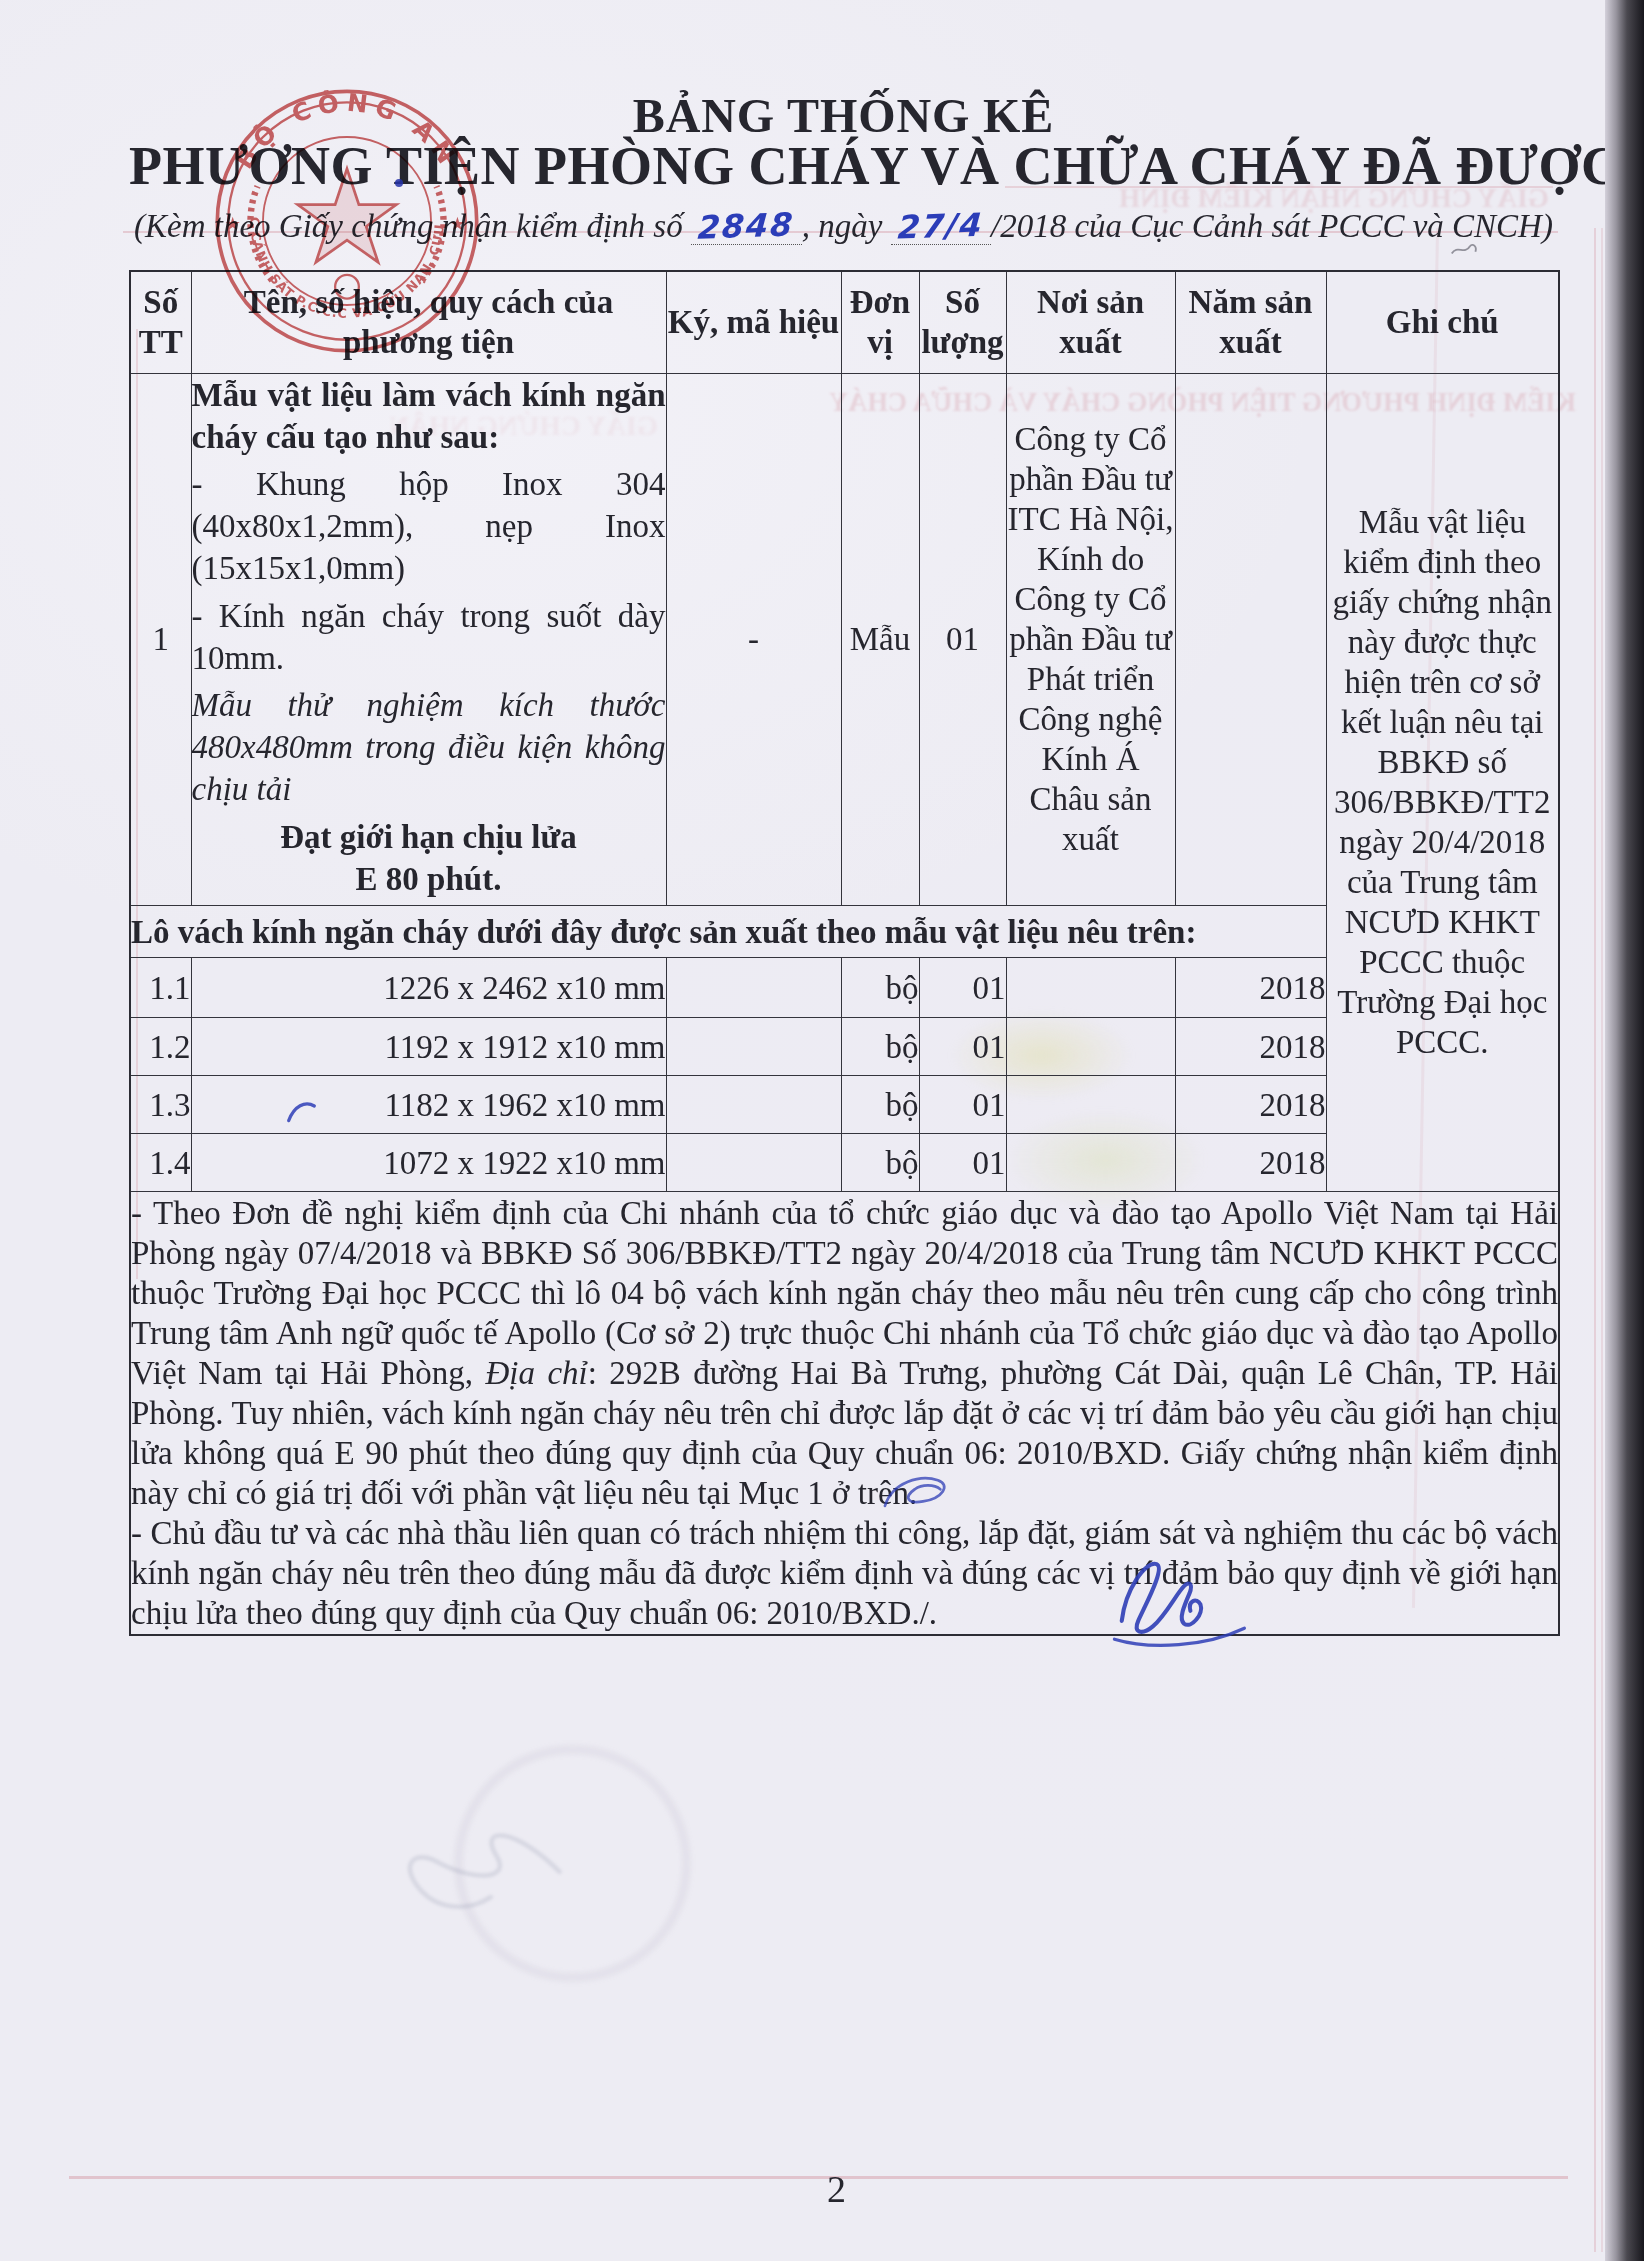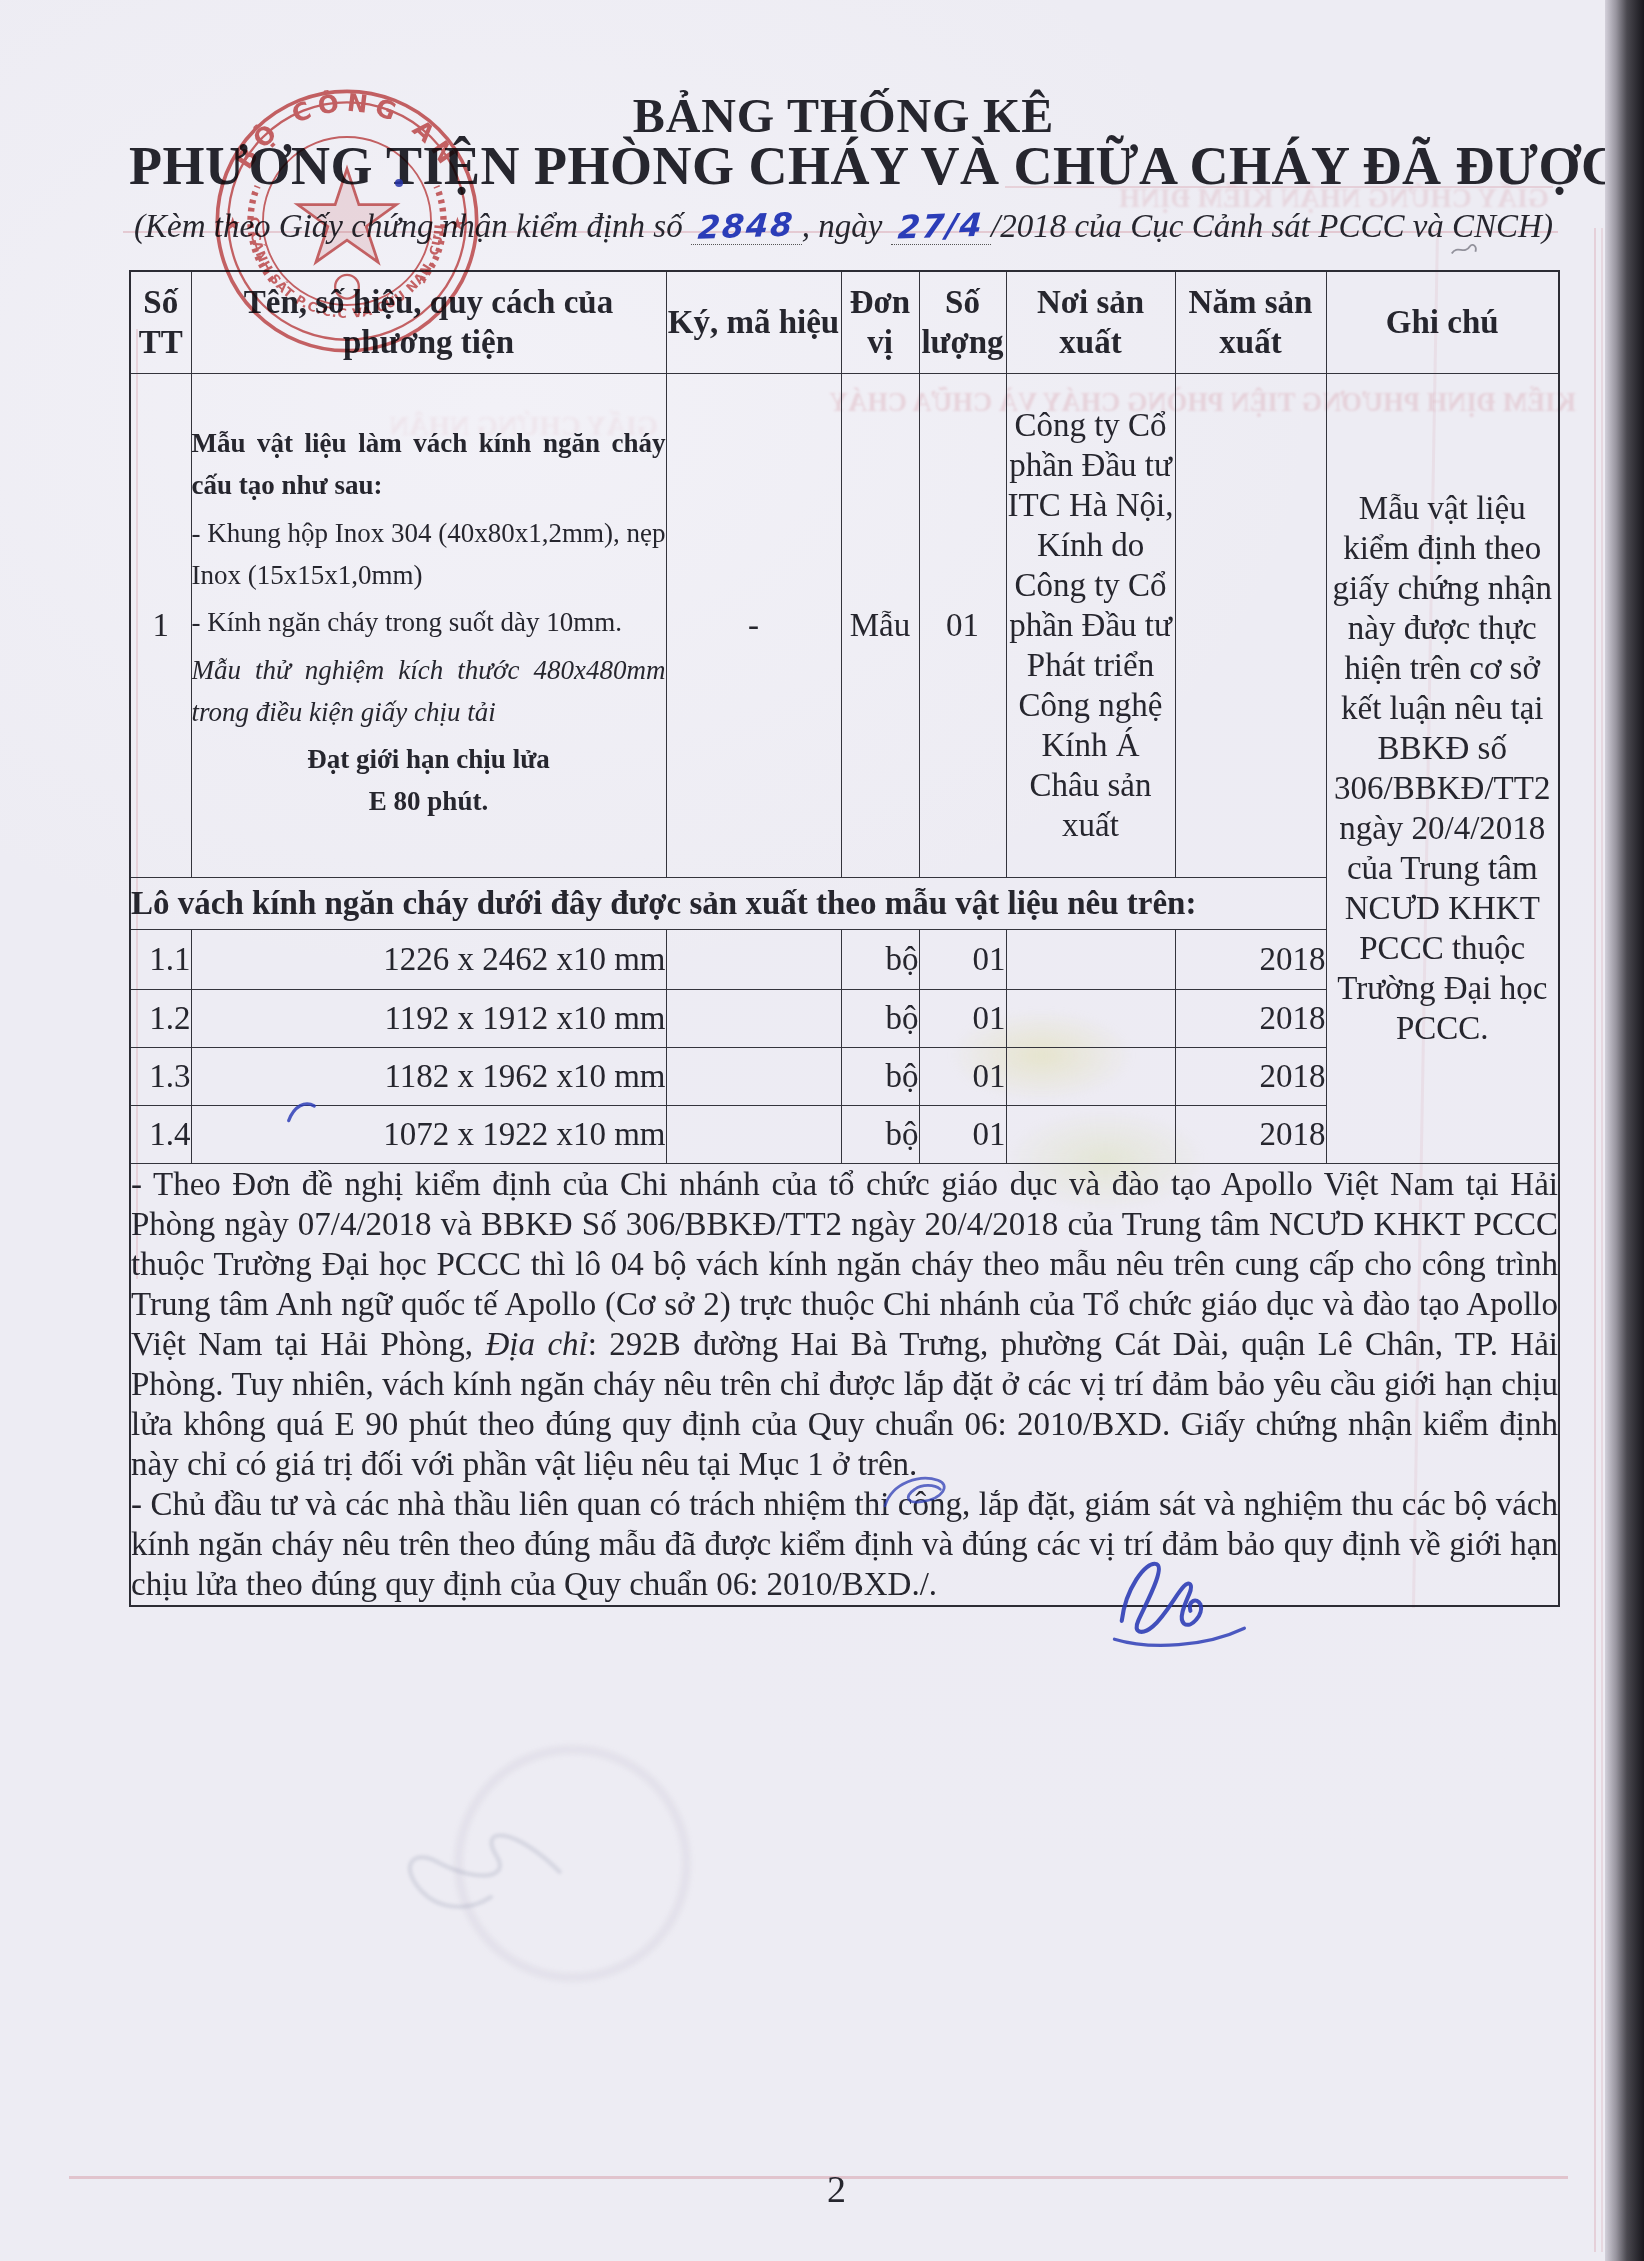--- a/index.html
+++ b/index.html
@@ -24,21 +24,21 @@
   .dotted { border-bottom:1.8px dotted #555; padding:0 7.3px; }
   
   table.doc { position:absolute; left:129px; top:270px; width:1429px;
     border-collapse:collapse; table-layout:fixed; }
   table.doc td, table.doc th { border:1.8px solid #34343c; padding:0; vertical-align:middle;
     font-size:33px; line-height:40px; overflow:hidden; }
   table.doc { border:2.7px solid #2c2c34;padding-left:10px; }
   th.hd { font-weight:bold; text-align:center; line-height:38px; padding:3.7px 1.8px; }
   td.top { vertical-align:top; text-align:center; padding-top:12.8px; }
   td.name-cell { vertical-align:top; padding:9.1px 11px 0 11px; }
-  .name-cell p { margin:0 0 5.5px 0; text-align:justify; line-height:42px; font-size:27px; }
+  .name-cell p { margin:0 0 5.5px 0; text-align:justify; line-height:42px; font-size:33px; }
   .p-bold { font-weight:bold; }
   .p-italic { font-style:italic; }
   .p-center { text-align:center !important; font-weight:bold; }
   td.producer { text-align:center; padding:11px 7.3px 7.3px 7.3px; font-size:31px; line-height:40px; }
   td.ghichu { text-align:center; padding:5.5px 9.1px; font-size:30px; line-height:38px;margin-top:48px; }
   td.lot { font-weight:bold; padding:1.8px 5.5px; font-size:33px; }
   td.c { text-align:right; }
   td.par-cell { vertical-align:top; padding:3.7px 12.8px 0 12.8px;font-family:Liberation Serif, serif; }
   .par-cell p { margin:0; text-align:justify; font-size:33px; line-height:40px; }
   
@@ -110,21 +110,21 @@
       <th class="hd">Nơi sản xuất</th>
       <th class="hd">Năm sản xuất</th>
       <th class="hd">Ghi chú</th>
     </tr>
     <tr style="height:504px">
       <td class="top">1</td>
       <td class="name-cell">
         <p class="p-bold">Mẫu vật liệu làm vách kính ngăn cháy cấu tạo như sau:</p>
         <p>- Khung hộp Inox 304 (40x80x1,2mm), nẹp Inox (15x15x1,0mm)</p>
         <p>- Kính ngăn cháy trong suốt dày 10mm.</p>
-        <p class="p-italic">Mẫu thử nghiệm kích thước 480x480mm trong điều kiện giấy chịu tải</p>
+        <p class="p-italic">Mẫu thử nghiệm kích thước 480x480mm trong điều kiện không chịu tải</p>
         <p class="p-center" style="margin-bottom:0">Đạt giới hạn chịu lửa</p>
         <p class="p-center">E 80 phút.</p>
       </td>
       <td class="top">-</td>
       <td class="top">Mẫu</td>
       <td class="top">01</td>
       <td class="producer">Công ty Cổ phần Đầu tư ITC Hà Nội, Kính do Công ty Cổ phần Đầu tư Phát triển Công nghệ Kính Á Châu sản xuất</td>
       <td></td>
       <td class="ghichu" rowspan="6">Mẫu vật liệu kiểm định theo giấy chứng nhận này được thực hiện trên cơ sở kết luận nêu tại BBKĐ số 306/BBKĐ/TT2 ngày 20/4/2018 của Trung tâm NCƯD KHKT PCCC thuộc Trường Đại học PCCC.</td>
     </tr>

